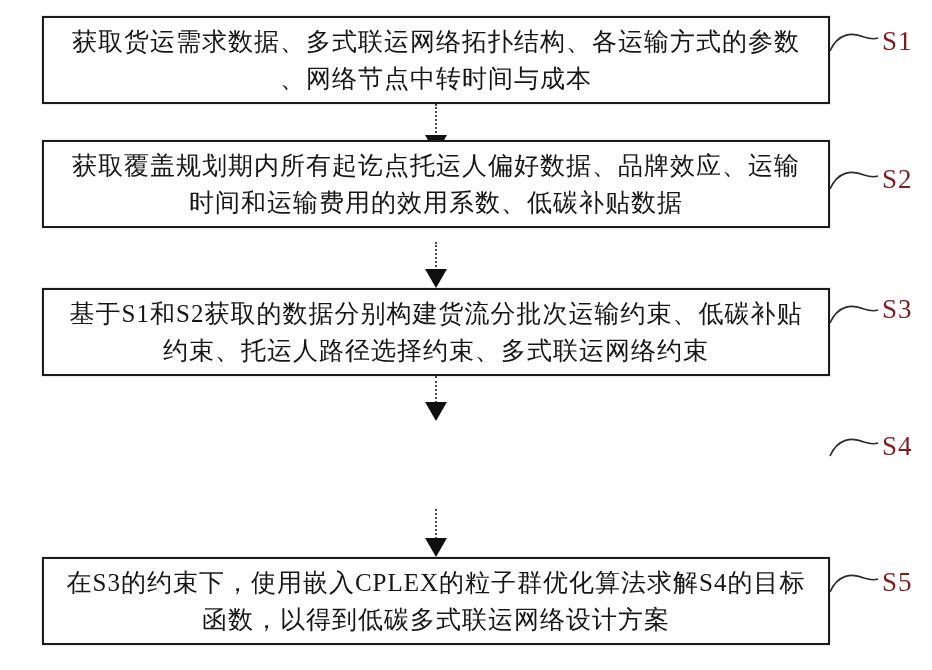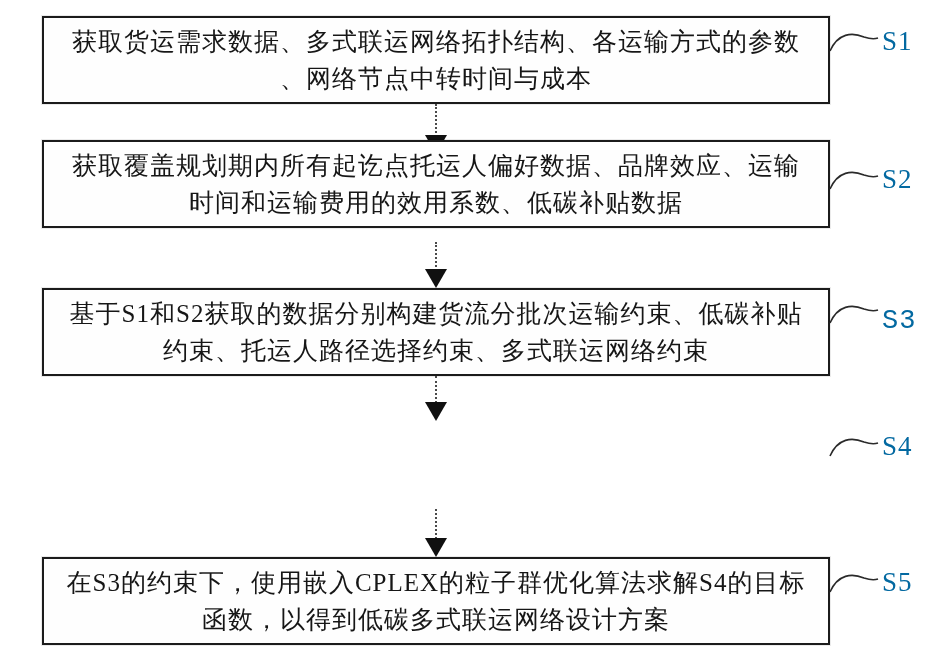--- a/index.html
+++ b/index.html
@@ -70,21 +70,21 @@
   .leader-svg path {
     fill: none;
     stroke: #2a2a2a;
     stroke-width: 1.6;
   }
   .step-label {
     position: absolute;
     left: 882px;
     width: 48px;
     font-size: 27px;
-    color: #0369a1;
+    color: #7f1d1d;
     letter-spacing: 1px;
   }
 </style>
 </head>
 <body>
 
 <div class="canvas">
 
   <div class="step-box" style="top:16px;">
     <div class="step-text">获取货运需求数据、多式联运网络拓扑结构、各运输方式的参数
@@ -114,21 +114,21 @@
     <div class="arrow-head"></div>
   </div>
 
   <div class="step-box" style="top:288px;">
     <div class="step-text">基于S1和S2获取的数据分别构建货流分批次运输约束、低碳补贴
 约束、托运人路径选择约束、多式联运网络约束</div>
   </div>
   <svg class="leader-svg" style="top:302px;" viewBox="0 0 52 24">
     <path d="M2,21 C10,3 24,2 36,7 C42,9 47,9 50,8"></path>
   </svg>
-  <div class="step-label" style="top:306px;font-family:Liberation Mono, monospace;">S3</div>
+  <div class="step-label" style="top:294px;">S3</div>
 
   <div class="flow-arrow" style="top:376px; height:45px;">
     <div class="arrow-shaft"></div>
     <div class="arrow-head"></div>
   </div>
 
   <svg class="leader-svg" style="top:435px;" viewBox="0 0 52 24">
     <path d="M2,21 C10,3 24,2 36,7 C42,9 47,9 50,8"></path>
   </svg>
   <div class="step-label" style="top:431px;">S4</div>

